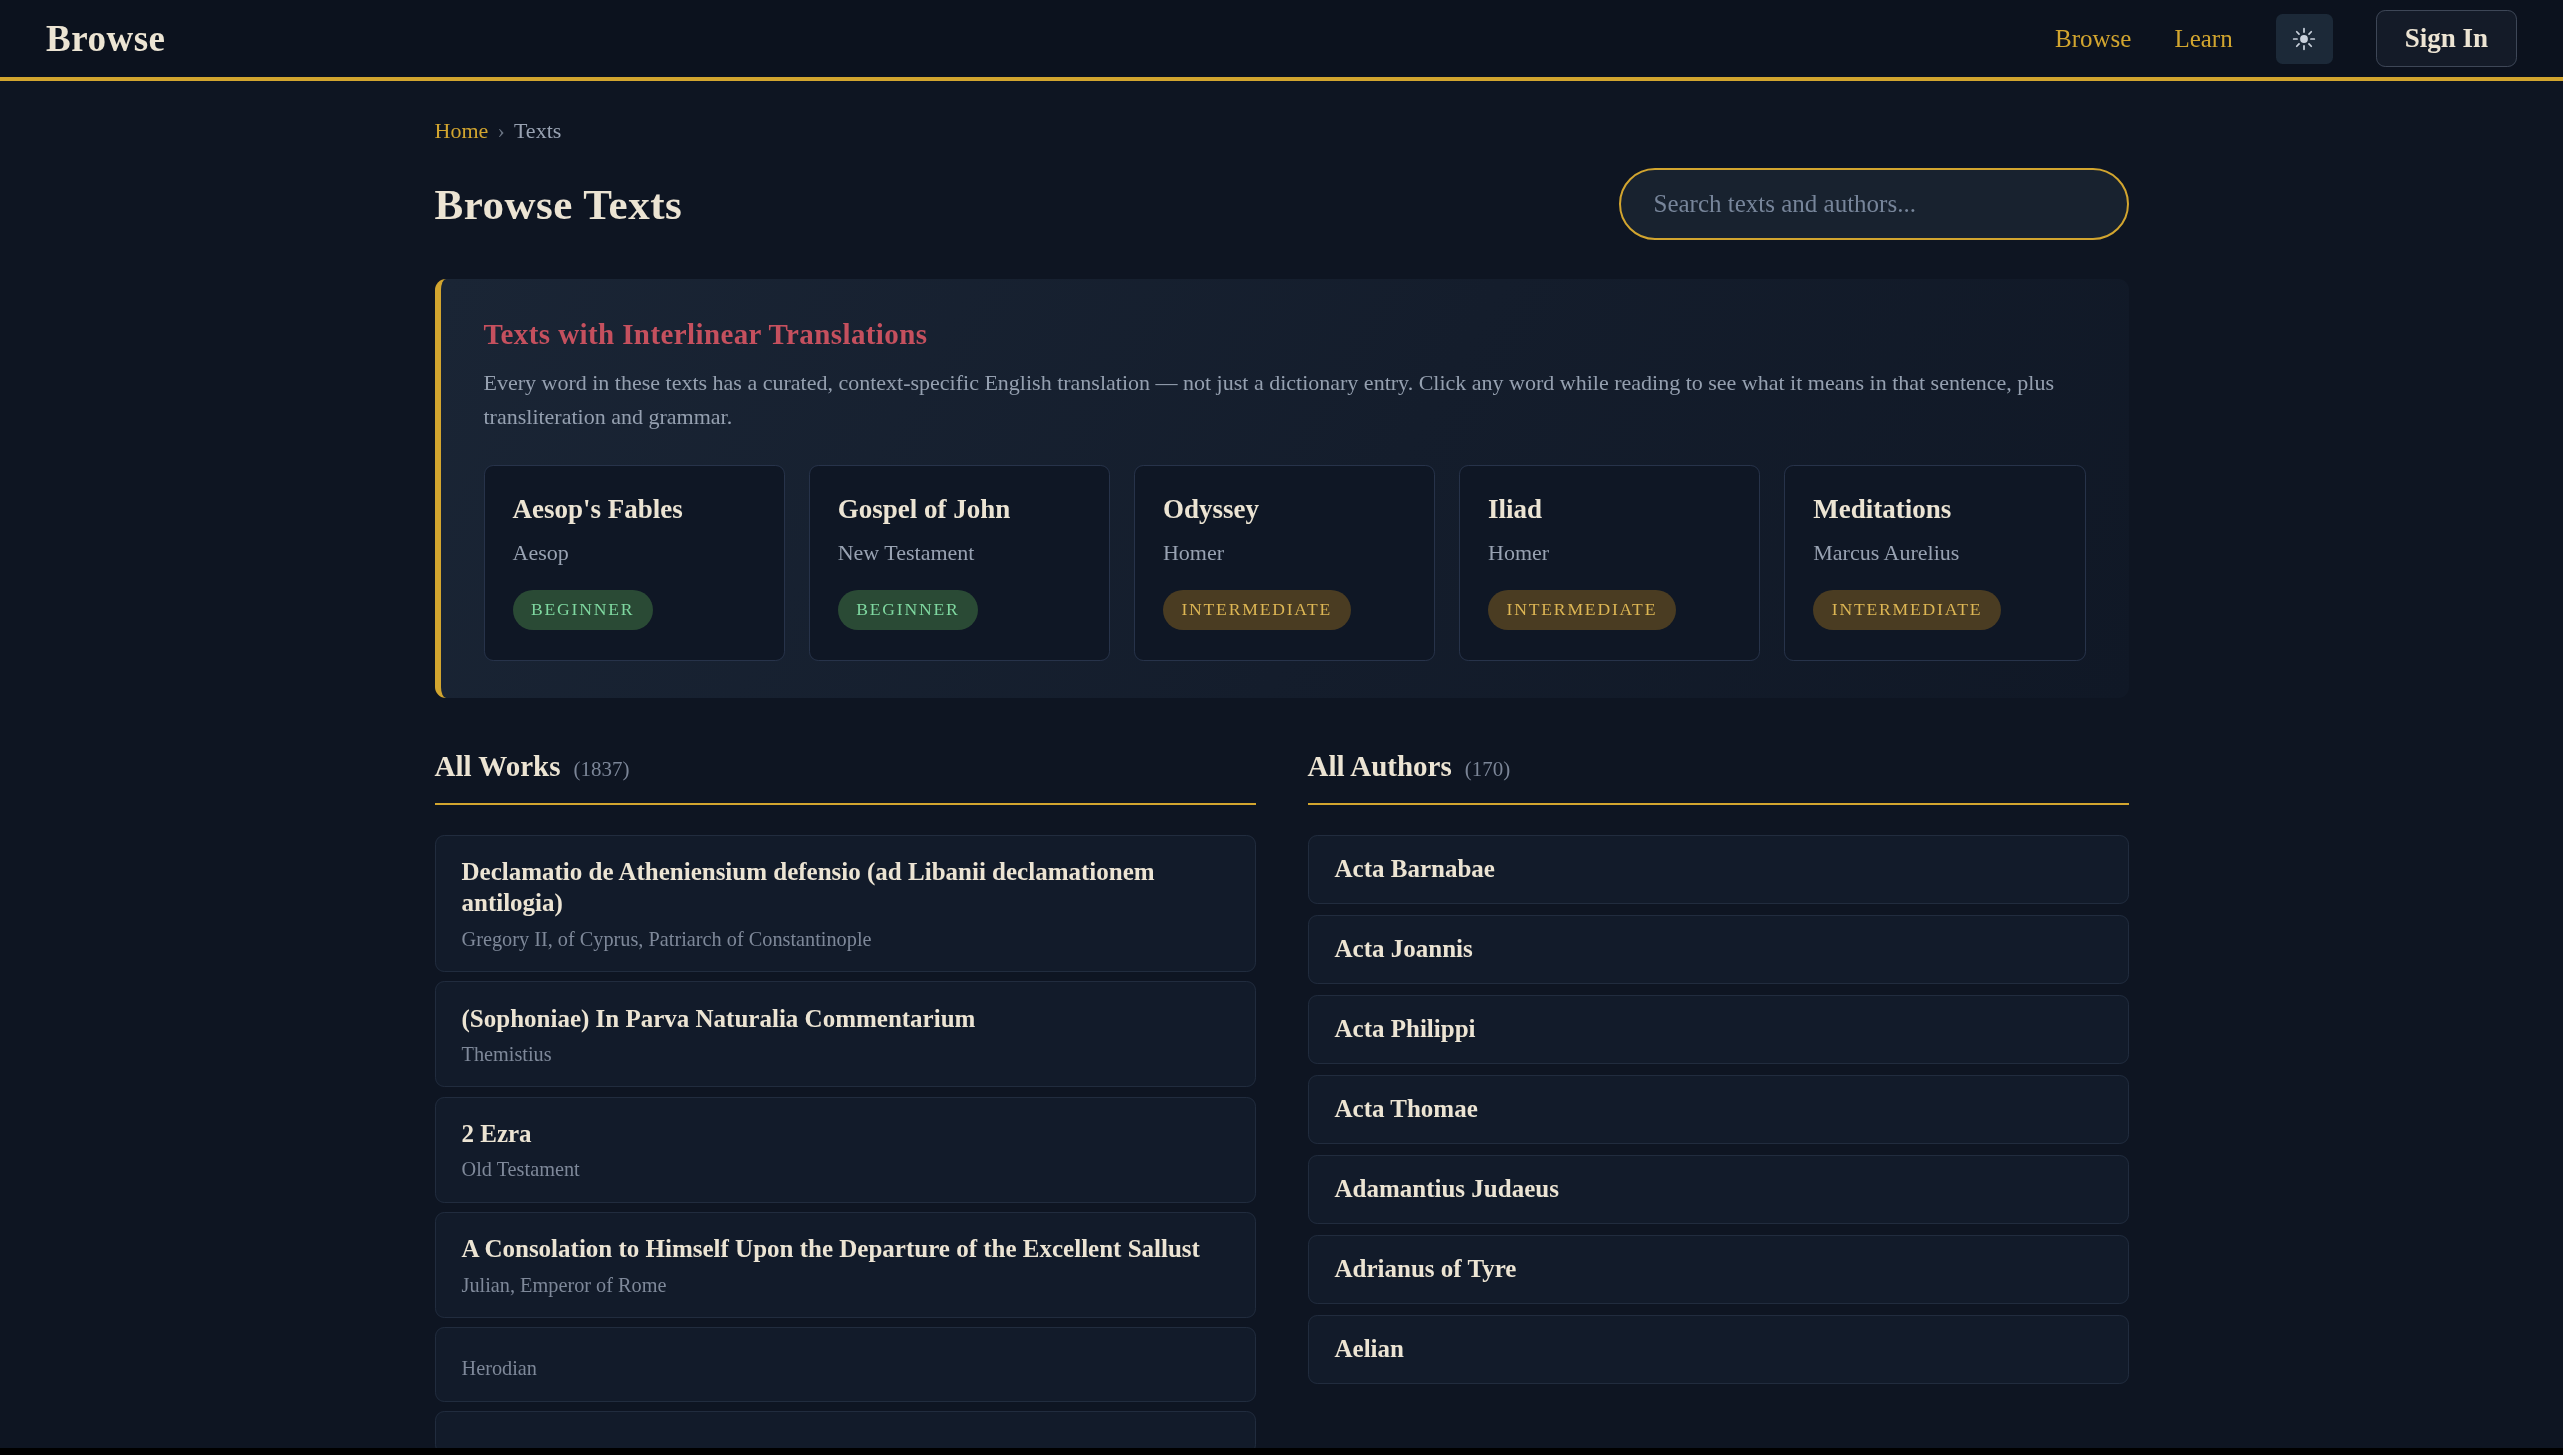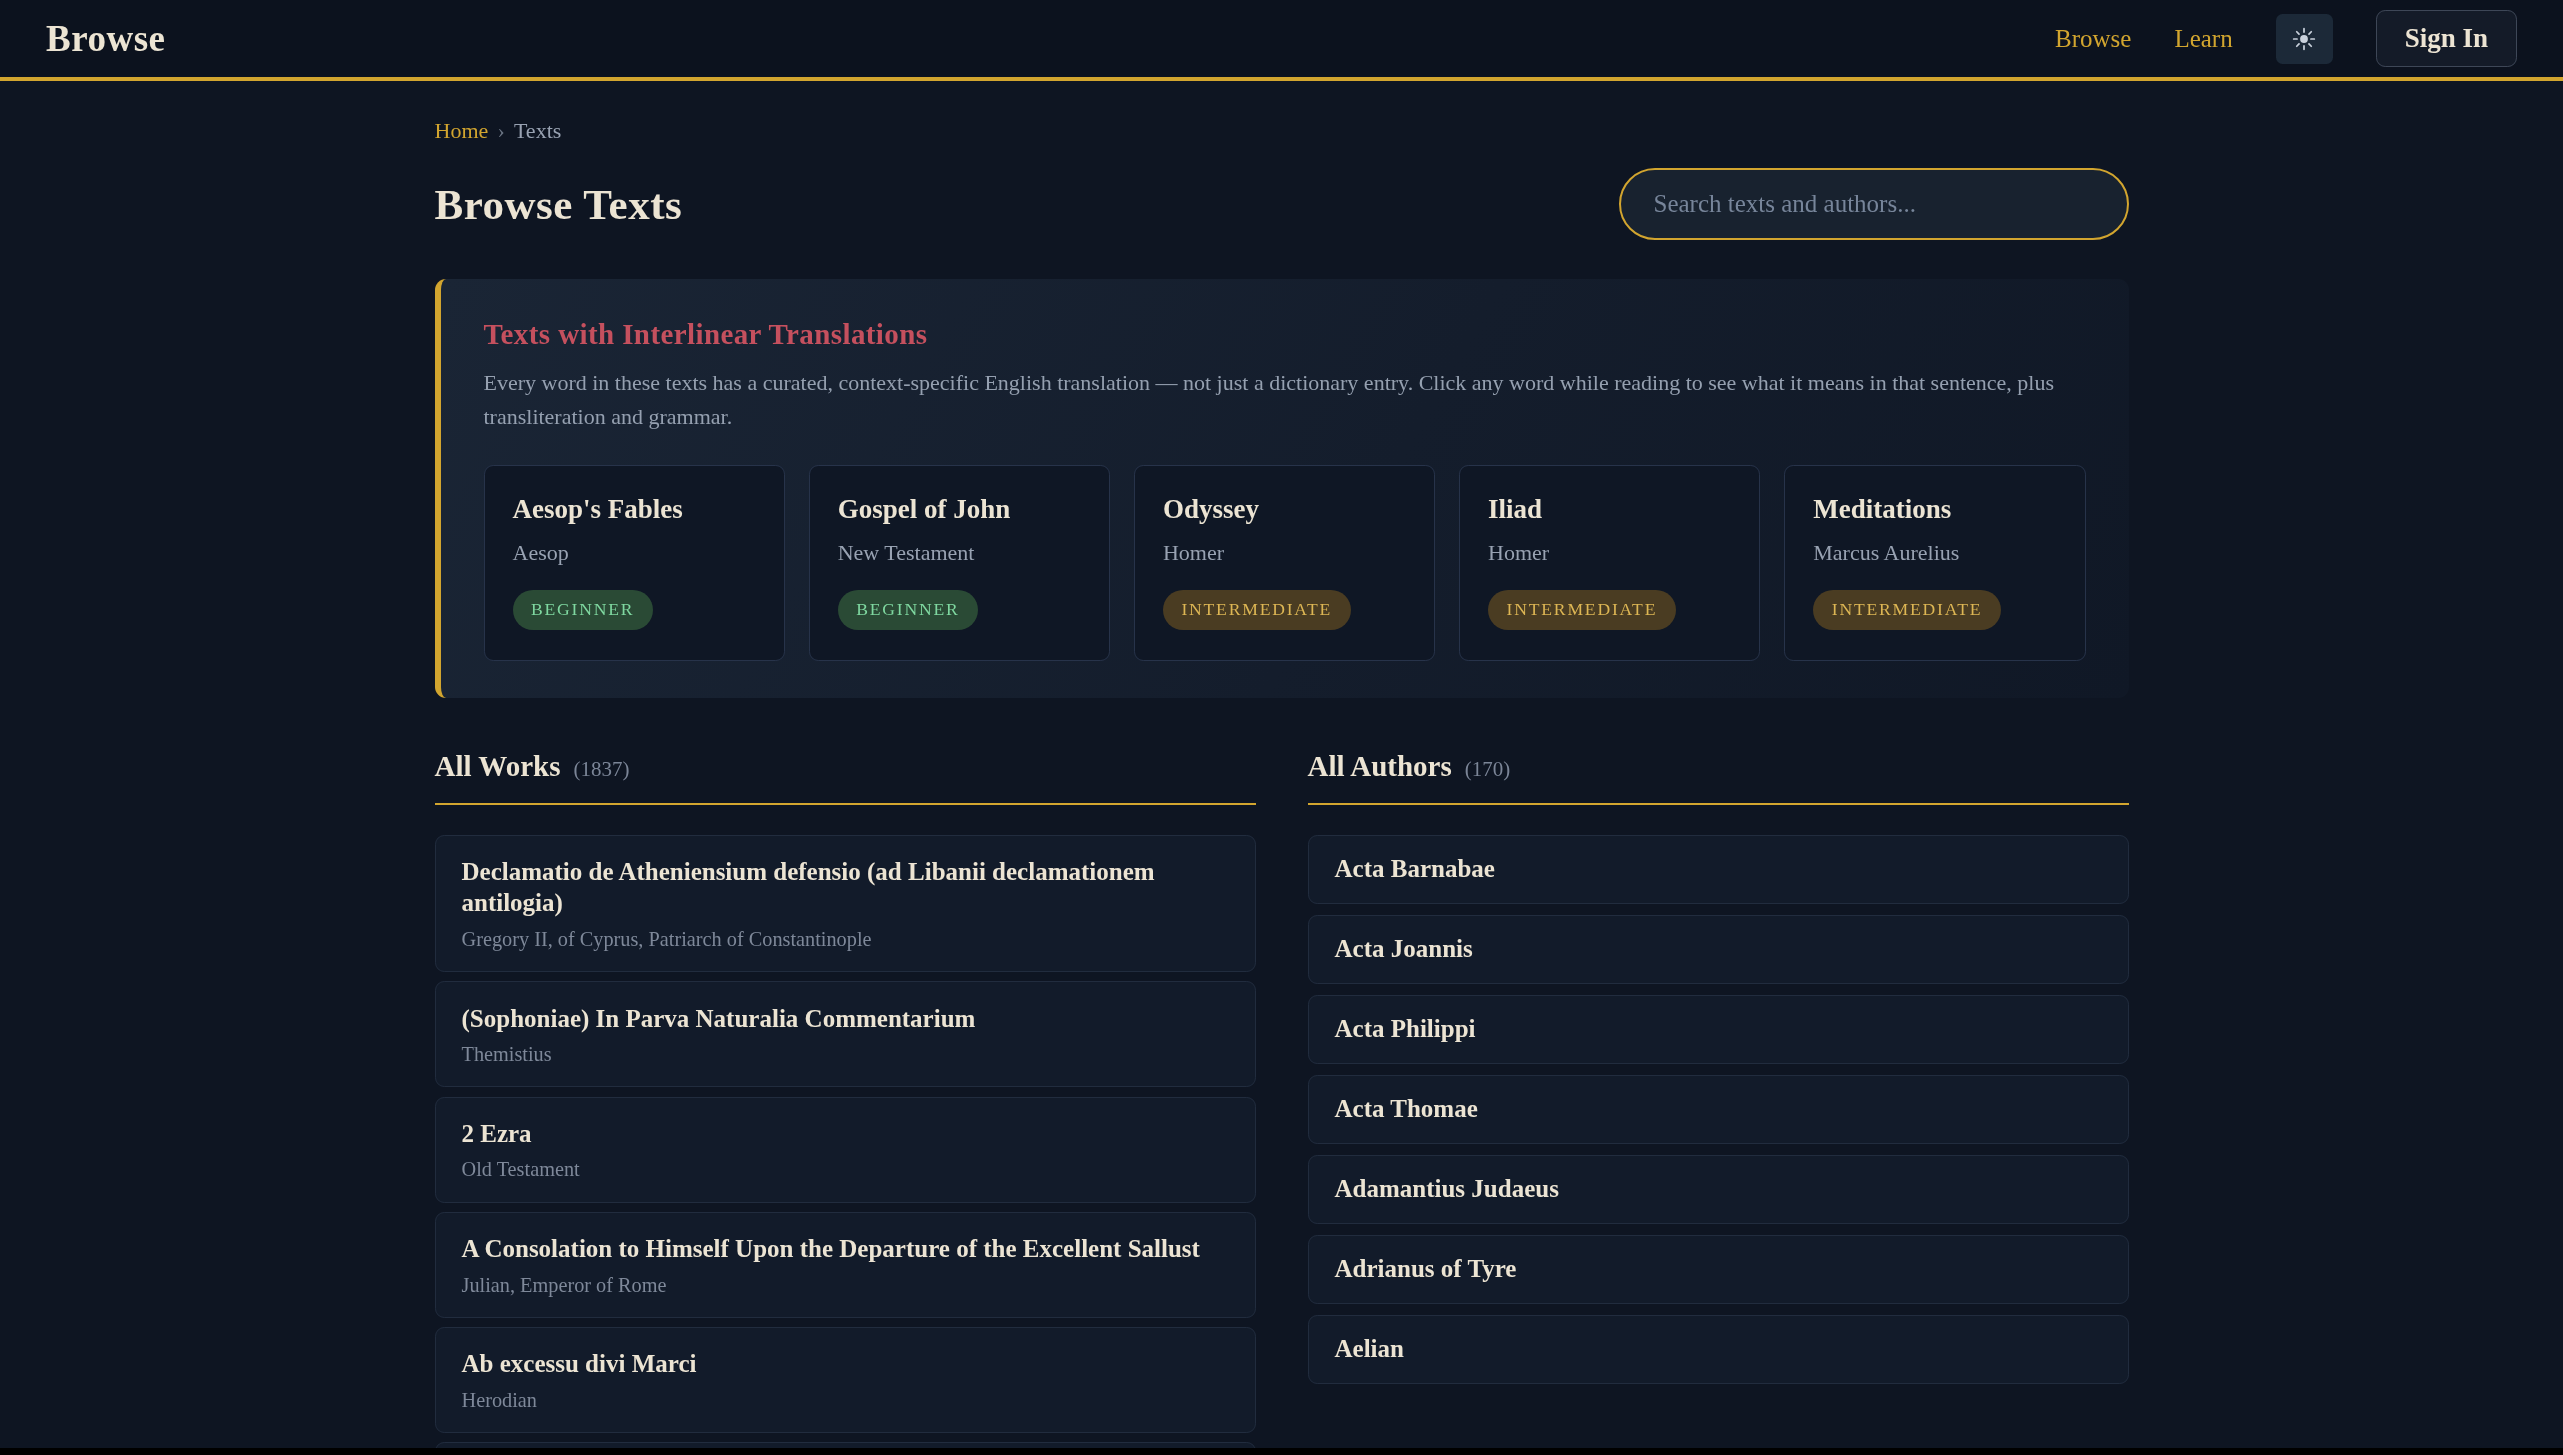--- a/index.html
+++ b/index.html
@@ -206,21 +206,20 @@
     <div class="work-item-title">2 Ezra</div>
     <div class="work-item-author">Old Testament</div>
   </div>
 
   <div class="work-item">
     <div class="work-item-title">A Consolation to Himself Upon the Departure of the Excellent Sallust</div>
     <div class="work-item-author">Julian, Emperor of Rome</div>
   </div>
 
   <div class="work-item">
-    <div class="work-item-title">Ab excessu divi Marci</div>
     <div class="work-item-author">Herodian</div>
   </div>
 
   <div class="work-item">
     
     
   </div>
 </div>
       </div>
 

